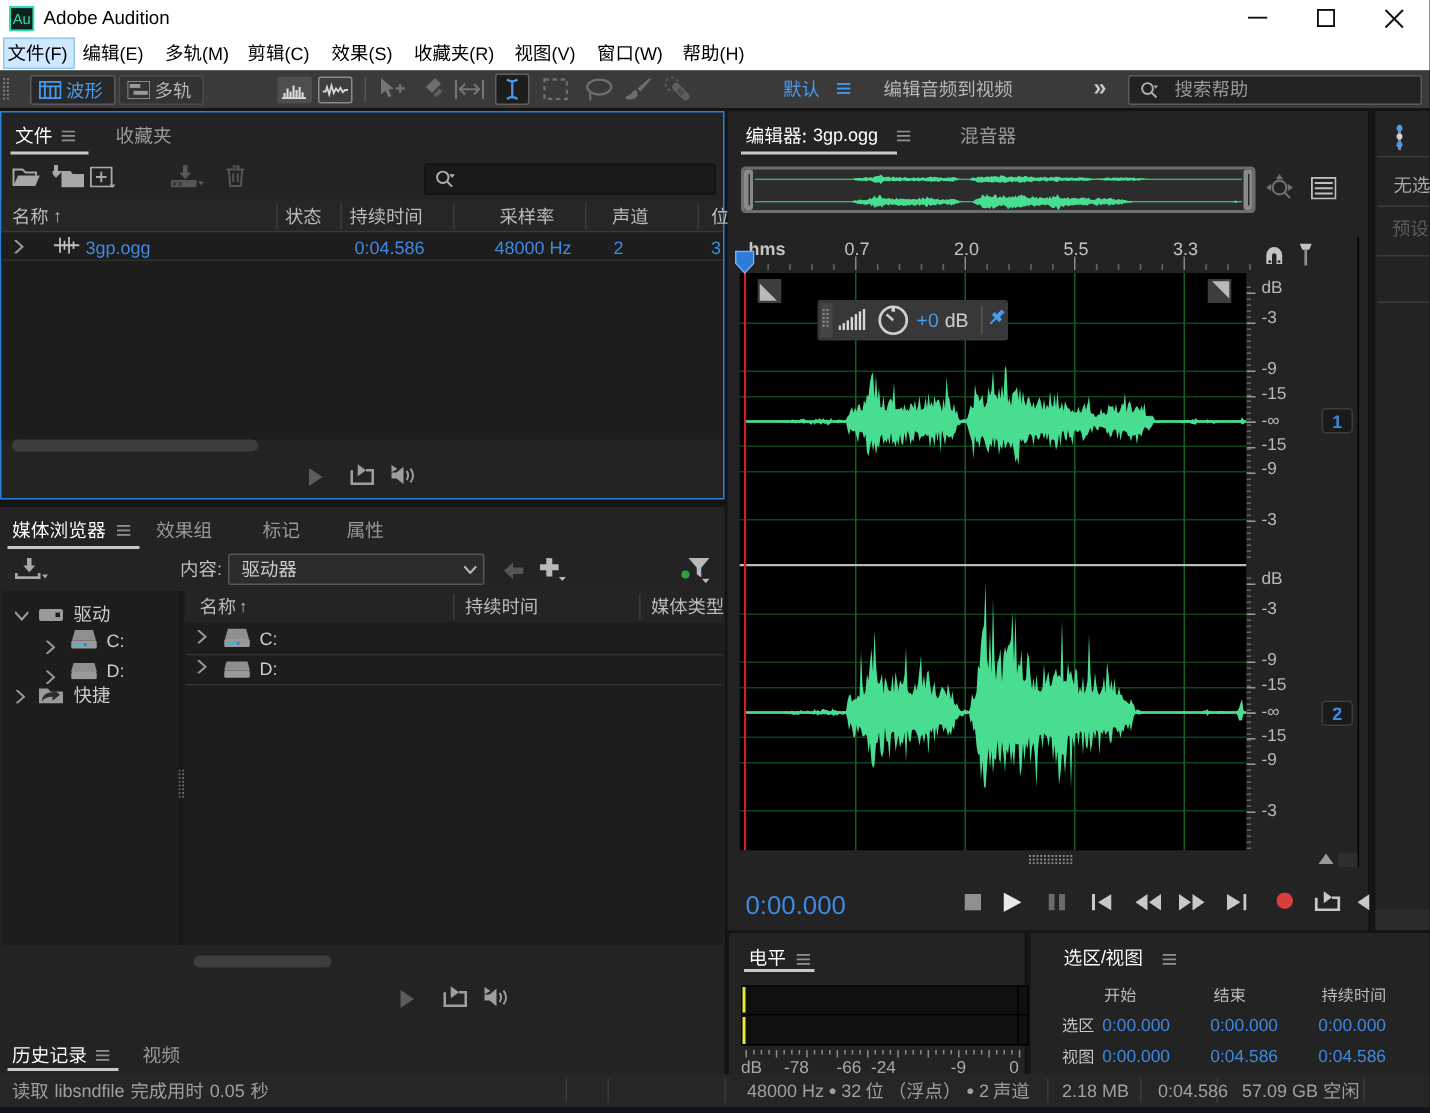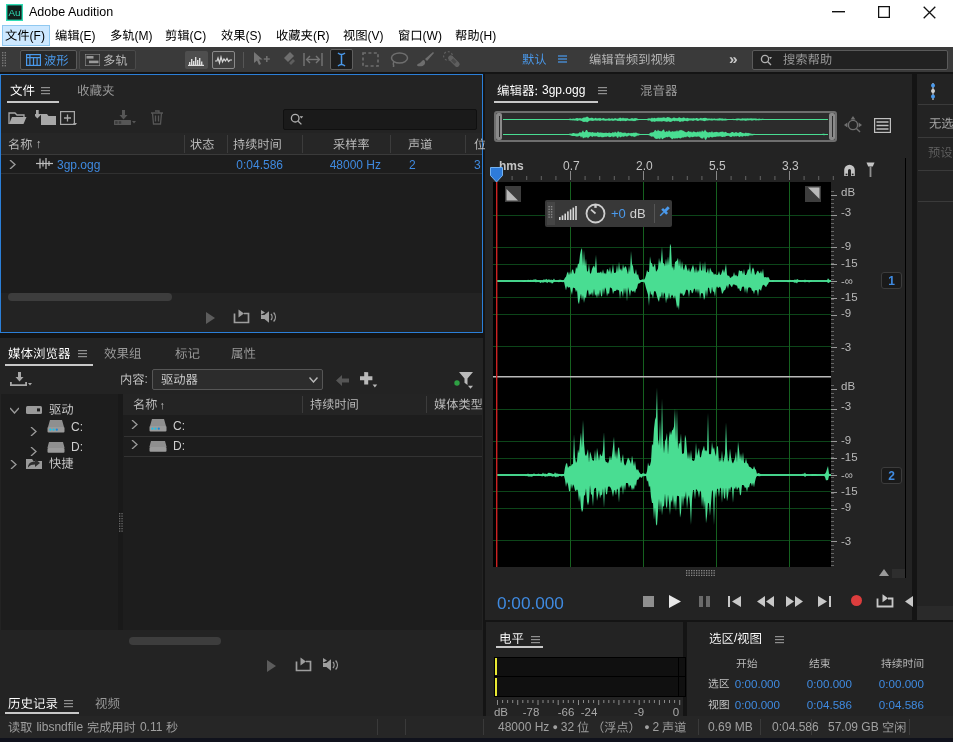--- a/index.html
+++ b/index.html
@@ -1136,21 +1136,21 @@
         <use href="#z8bfb" x="0"></use>
         <use href="#z53d6" x="1000"></use>
       </svg>
       <span style="margin:0 4px">libsndfile</span>
       <svg class="zh" width="48.8" height="12.2" viewBox="0 -880 4000 1000">
         <use href="#z5b8c" x="0"></use>
         <use href="#z6210" x="1000"></use>
         <use href="#z7528" x="2000"></use>
         <use href="#z65f6" x="3000"></use>
       </svg>
-      <span style="margin-left:4px">0.11</span>
+      <span style="margin-left:4px">0.05</span>
       <span style="margin-left:4px">
         <svg class="zh" width="12.2" height="12.2" viewBox="0 -880 1000 1000">
           <use href="#z79d2" x="0"></use>
         </svg>
       </span>
     </div>
     <div class="a" style="left:377px;top:719px;width:1px;height:16px;background:#3a3a3a"></div>
     <div class="a" style="left:405px;top:719px;width:1px;height:16px;background:#3a3a3a"></div>
     <div class="a" style="left:483px;top:719px;width:1px;height:16px;background:#3a3a3a"></div>
     <div class="a" style="left:698px;top:719px;width:1px;height:16px;background:#3a3a3a"></div>
@@ -1165,21 +1165,21 @@
         <use href="#zff08" x="0"></use>
         <use href="#z6d6e" x="1000"></use>
         <use href="#z70b9" x="2000"></use>
         <use href="#zff09" x="3000"></use>
       </svg><span style="margin:0 3px;font-size:9px">●</span> 2 <span style="margin-left:3px">
         <svg class="zh" width="24.4" height="12.2" viewBox="0 -880 2000 1000">
           <use href="#z58f0" x="0"></use>
           <use href="#z9053" x="1000"></use>
         </svg>
       </span></div>
-    <div class="r" style="left:708px;top:716px;height:22px;color:#a0a0a0">0.69 MB</div>
+    <div class="r" style="left:708px;top:716px;height:22px;color:#a0a0a0">2.18 MB</div>
     <div class="r" style="left:772px;top:716px;height:22px;color:#a0a0a0">0:04.586</div>
     <div class="r" style="left:828px;top:716px;height:22px;color:#a0a0a0">57.09 GB <span style="margin-left:3px">
         <svg class="zh" width="24.4" height="12.2" viewBox="0 -880 2000 1000">
           <use href="#z7a7a" x="0"></use>
           <use href="#z95f2" x="1000"></use>
         </svg>
       </span></div>
     <div class="a" style="left:0;top:738px;width:953px;height:4px;background:#10121c"></div>
   </div>
 <svg style="position:absolute;width:0;height:0" aria-hidden="true">

